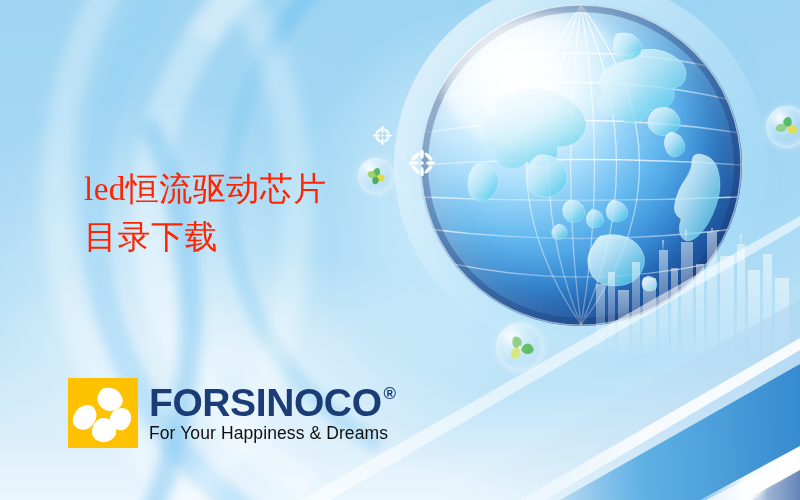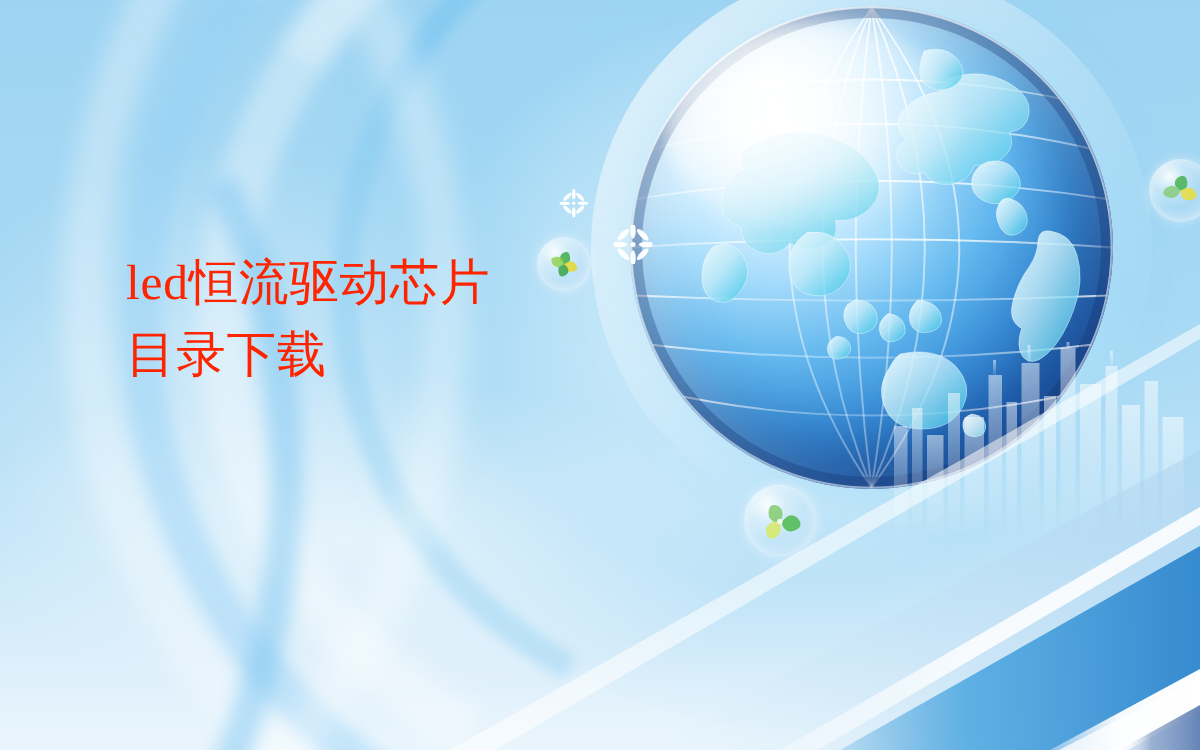--- a/index.html
+++ b/index.html
@@ -435,14 +435,33 @@
     <path d="M746 500 L800 470 L800 500 Z" fill="url(#bandSlate)"></path>
 
     <path d="M300 500 L800 216 L800 226 L330 500 Z" fill="#ffffff" opacity=".55"></path>
   </svg>
 
   <div id="headline">
     <span id="headline-line-1">led恒流驱动芯片</span>
     <span id="headline-line-2">目录下载</span>
   </div>
 
+  <div id="logo">
+    <div id="logo-mark">
+      <svg viewBox="0 0 70 70">
+        <g fill="#ffffff">
+          <path d="M36 10 q12 -2 17 7 q5 9 -4 14 q-9 5 -16 -2 q-6 -7 -2 -14 q2 -4 5 -5z"></path>
+          <path d="M60 32 q6 7 1 15 q-5 8 -13 4 q-8 -4 -6 -12 q2 -8 11 -9 q4 0 7 2z"></path>
+          <path d="M34 40 q9 -1 13 8 q4 9 -4 14 q-9 5 -16 -1 q-6 -6 -1 -15 q3 -5 8 -6z"></path>
+          <path d="M26 30 q5 7 0 15 q-6 9 -15 6 q-9 -4 -5 -14 q4 -10 14 -10 q4 0 6 3z"></path>
+        </g>
+      </svg>
+    </div>
+    <div id="logo-text">
+      <div id="logo-wordmark">
+        <span>FORSINOCO</span>
+        <span id="logo-reg">®</span>
+      </div>
+      <div id="logo-tagline">For Your Happiness &amp; Dreams</div>
+    </div>
+  </div>
 
 </div>
 
 </body></html>

